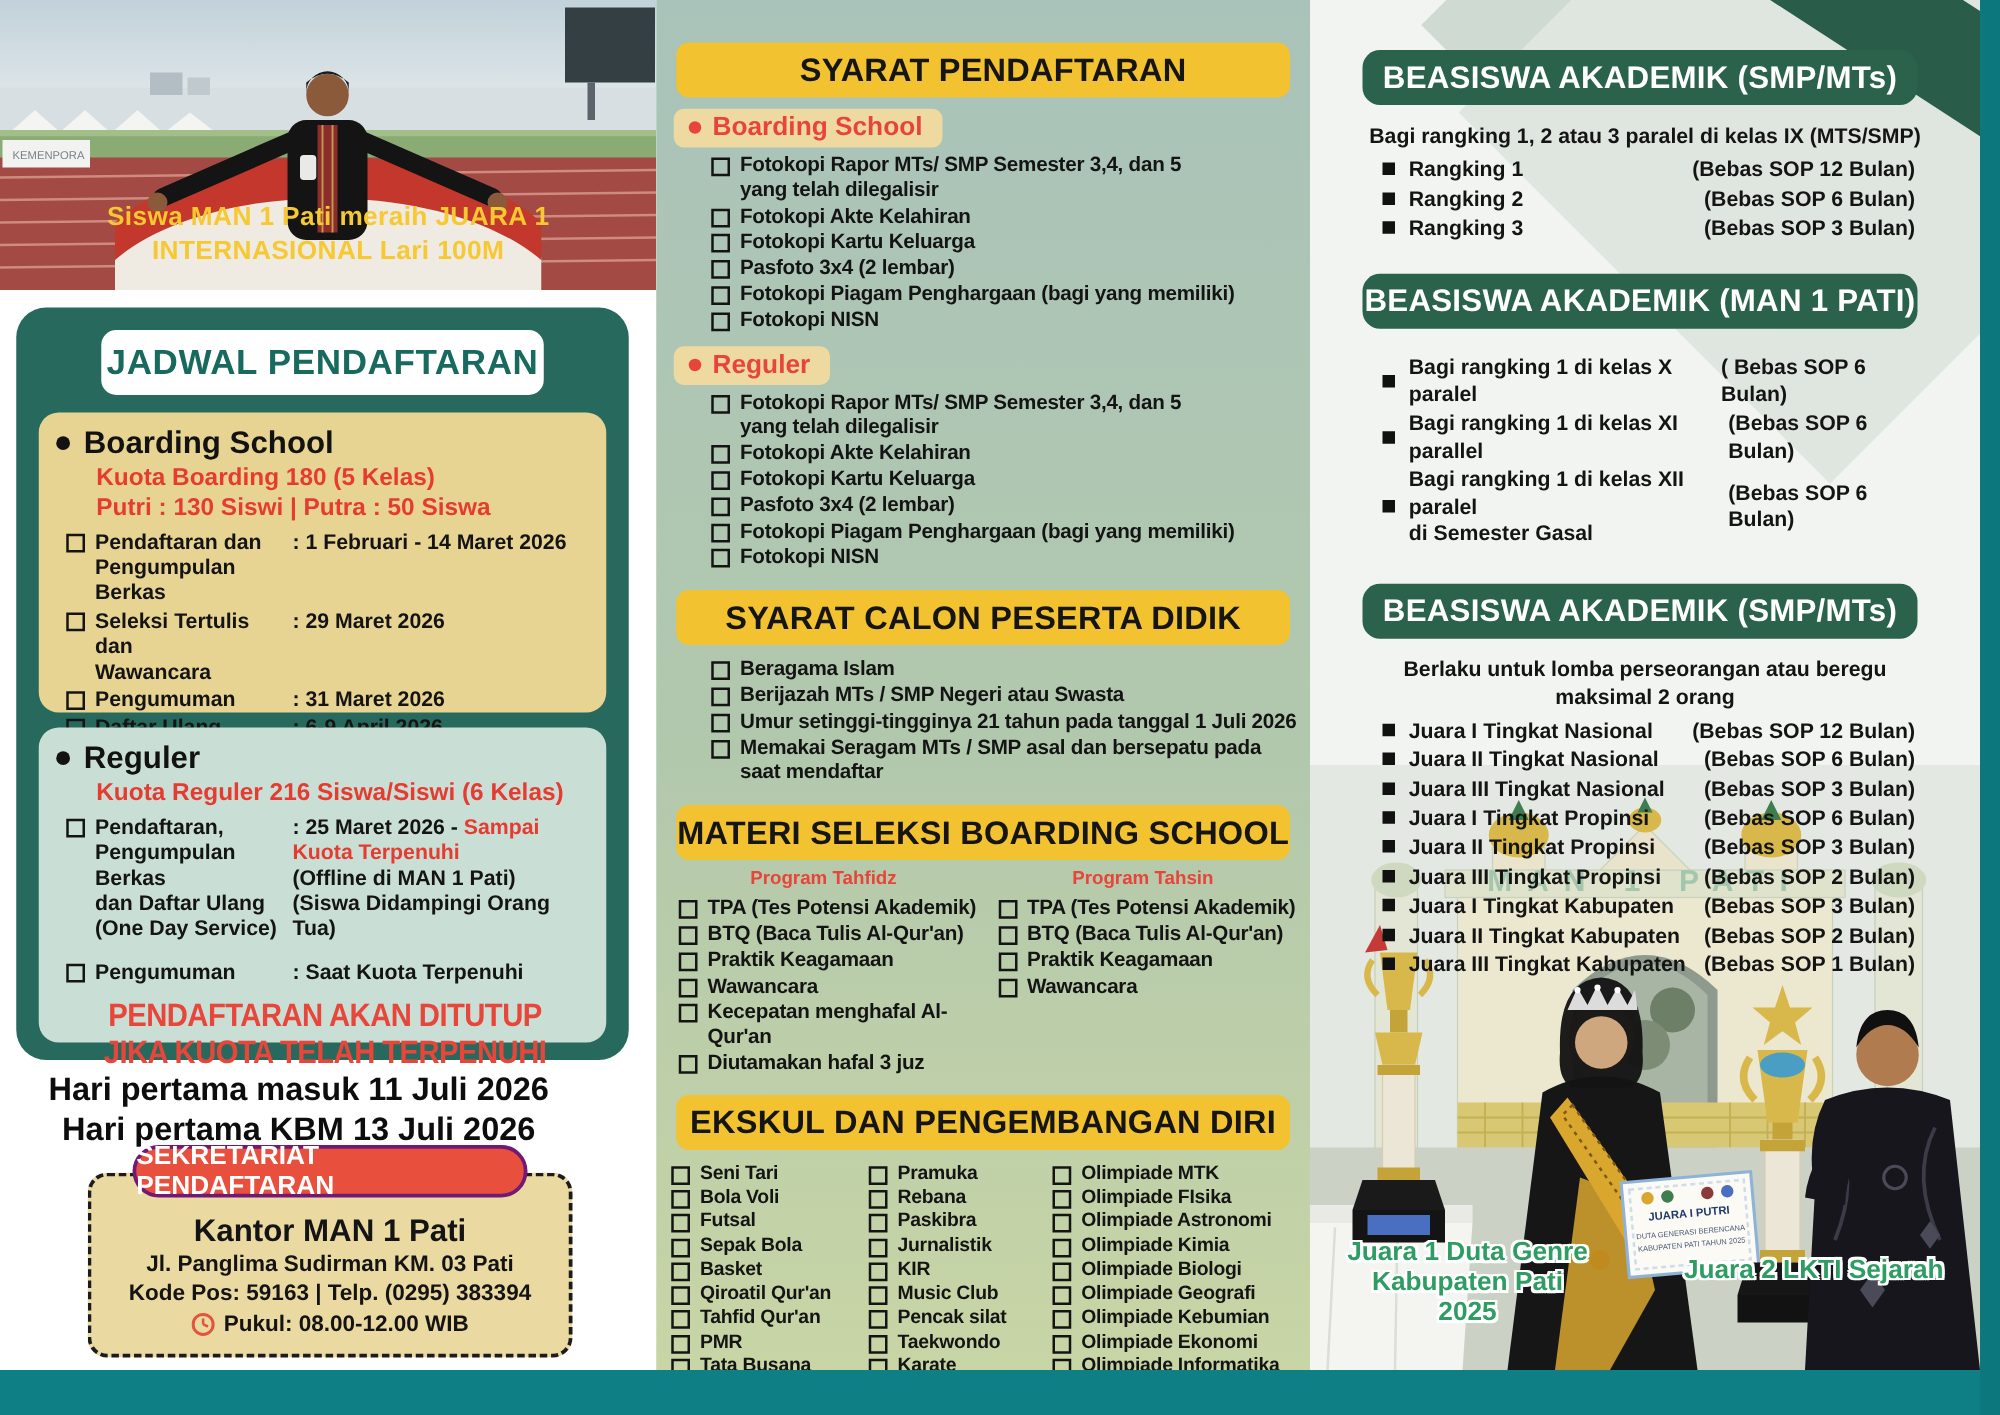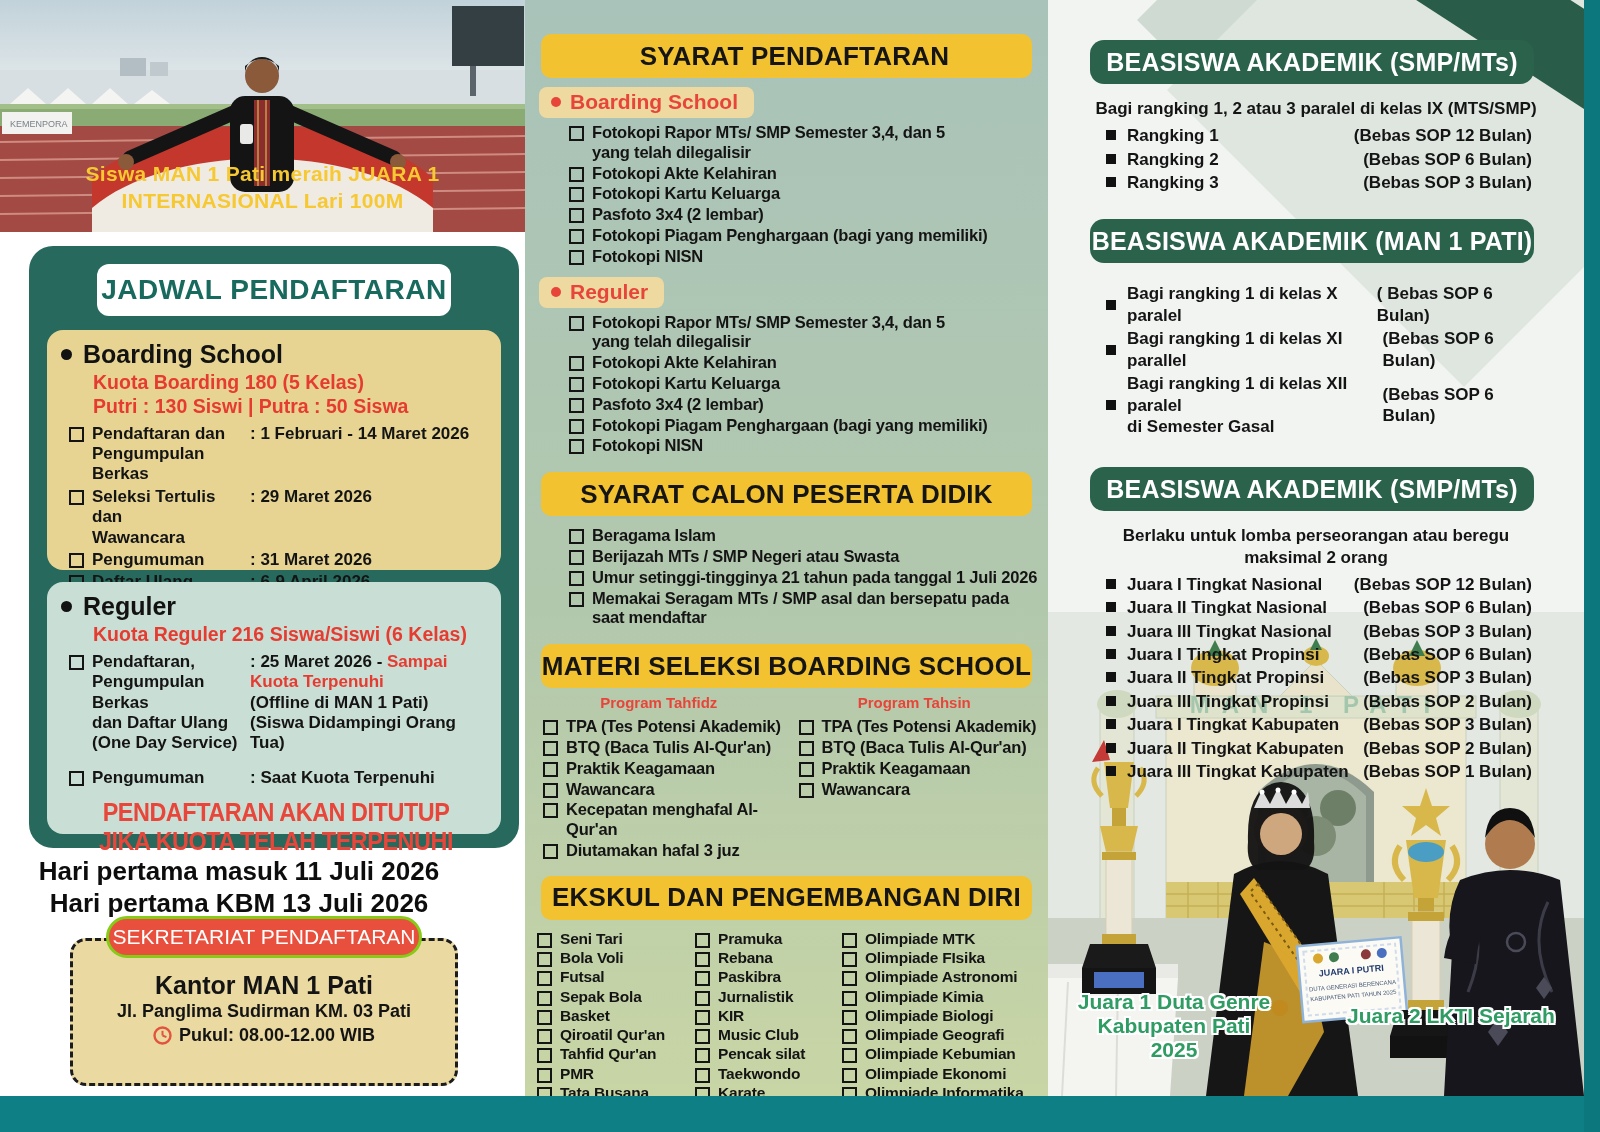--- a/index.html
+++ b/index.html
@@ -6,21 +6,21 @@
   .page{position:relative;width:1600px;height:1132px;background:#fff;overflow:hidden;
         font-family:"Liberation Sans",sans-serif;color:#141414;}
   
   .col-left{position:absolute;left:0;top:0;width:525px;height:1096px;background:#fff;}
   .photo-left{position:absolute;left:0;top:0;width:525px;height:232px;}
   .photo-left svg{display:block;}
   .photo-caption{position:absolute;left:0;top:160px;width:525px;text-align:center;
     font-weight:bold;font-size:21px;line-height:1.3;color:#f6c832;letter-spacing:.3px;
     text-shadow:-2px 0 0 #4e3c10,2px 0 0 #4e3c10,0 -2px 0 #4e3c10,0 2px 0 #4e3c10,
 romwich -2px -2px 0 #4e3c10,2px 2px 0 #4e3c10,-2px 2px 0 #4e3c10,2px -2px 0 #4e3c10;}
-  .jadwal-panel{position:absolute;left:29px;top:246px;width:490px;height:602px;
+  .jadwal-panel{position:absolute;left:13px;top:246px;width:490px;height:602px;
     background:#28695d;border-radius:24px;}
   .jadwal-header{position:absolute;left:68px;top:18px;width:354px;height:52px;background:#fff;
     border-radius:12px;display:flex;align-items:center;justify-content:center;
     font-size:28px;font-weight:bold;color:#176a5d;letter-spacing:.5px;}
   .panel-inner{position:absolute;left:18px;width:454px;border-radius:16px;box-sizing:border-box;
     padding:10px 10px 0 14px;}
   .panel-tan{top:84px;height:240px;background:#e7d492;}
   .panel-teal2{top:336px;height:252px;background:#c9ded4;}
   .sec-heading{font-size:25px;font-weight:bold;color:#121212;display:flex;align-items:center;gap:11px;}
   .dot{width:11px;height:11px;border-radius:50%;background:#121212;flex:0 0 11px;}
@@ -31,22 +31,22 @@
   .jrow .val{white-space:pre-line;}
   .redtx{color:#e63b30;}
   .warning{color:#e8463a;font-weight:bold;font-size:26px;line-height:1.1;text-align:center;
     transform:scaleX(.9);transform-origin:center;margin-top:10px;letter-spacing:-.5px;}
   .first-day{position:absolute;left:0;top:856px;width:478px;text-align:center;
     font-size:26px;font-weight:bold;line-height:1.22;color:#0d0d0d;}
   .sek-wrap{position:absolute;left:70px;top:916px;width:388px;height:172px;}
   .sek-box{position:absolute;left:0;top:22px;width:388px;height:148px;background:#ead9a1;
     border:3px dashed #1c1c1c;border-radius:16px;box-sizing:border-box;padding-top:30px;text-align:center;}
   .sek-badge{position:absolute;left:36px;top:0;width:316px;height:42px;background:#e8503d;
-    border:3px solid #84cc16;border-radius:24px;color:#fff;display:flex;align-items:center;justify-content:center;
-    font-size:21px;font-weight:normal;z-index:2;box-sizing:border-box;}
+    border:3px solid #701a75;border-radius:24px;color:#fff;display:flex;align-items:center;justify-content:center;
+    font-size:21px;font-weight:bold;z-index:2;box-sizing:border-box;}
   .sek-office{font-size:25px;font-weight:bold;}
   .sek-addr{font-size:18px;font-weight:bold;line-height:1.3;}
   .sek-hours{font-size:18px;font-weight:bold;display:flex;align-items:center;justify-content:center;gap:7px;margin-top:2px;}
   
   .col-mid{position:absolute;left:525px;top:0;width:523px;height:1096px;
     background:linear-gradient(180deg,#a9c3ba 0%,#b2c8ad 55%,#c8d5a5 100%);}
   .yellow-h{margin:0 16px;height:44px;background:#f2c230;border-radius:10px;display:flex;
     align-items:center;justify-content:center;font-size:26px;font-weight:bold;color:#151515;letter-spacing:.2px;}
   .mt1{margin-top:34px;padding-left:16px;}.mt2{margin-top:16px;}.mt3{margin-top:16px;}.mt4{margin-top:14px;}
   .pill{display:inline-flex;align-items:center;gap:9px;background:#eed9a0;border-radius:8px;
@@ -215,20 +215,21 @@
       </div>
     </div>
 
     <div class="first-day" style="white-space:pre-line;">Hari pertama masuk 11 Juli 2026
 Hari pertama KBM 13 Juli 2026</div>
 
     <div class="sek-wrap">
       <div class="sek-box">
         <div class="sek-office">Kantor MAN 1 Pati</div>
         <div class="sek-addr">Jl. Panglima Sudirman KM. 03 Pati</div>
+        <div class="sek-addr">Kode Pos: 59163 | Telp. (0295) 383394</div>
         <div class="sek-hours">
           <svg width="19" height="19" viewBox="0 0 19 19">
             <circle cx="9.5" cy="9.5" r="8" fill="none" stroke="#e2543e" stroke-width="2.4"></circle>
             <line x1="9.5" y1="9.5" x2="9.5" y2="4.8" stroke="#e2543e" stroke-width="2"></line>
             <line x1="9.5" y1="9.5" x2="13.4" y2="11.2" stroke="#e2543e" stroke-width="2"></line>
           </svg>
           <span>Pukul: 08.00-12.00 WIB</span>
         </div>
       </div>
       <div class="sek-badge">SEKRETARIAT PENDAFTARAN</div>

